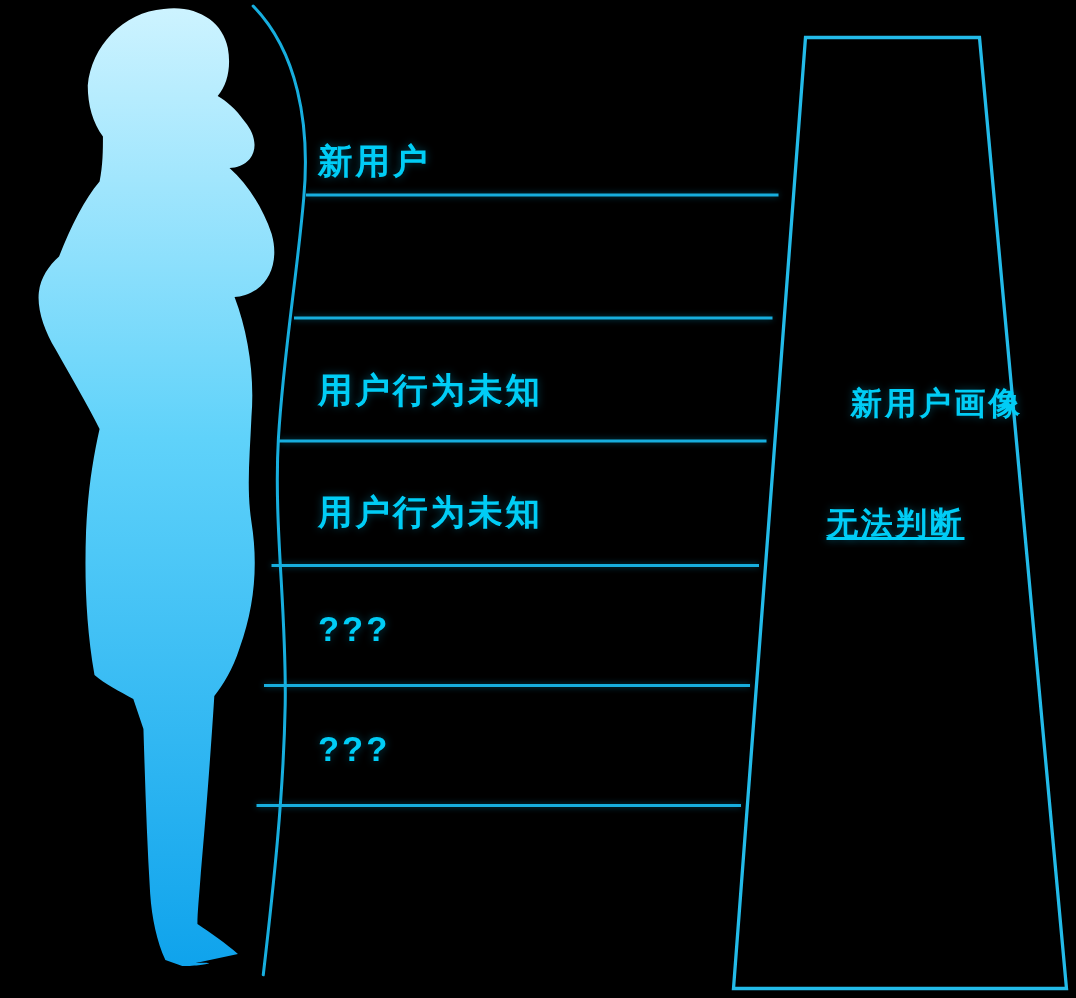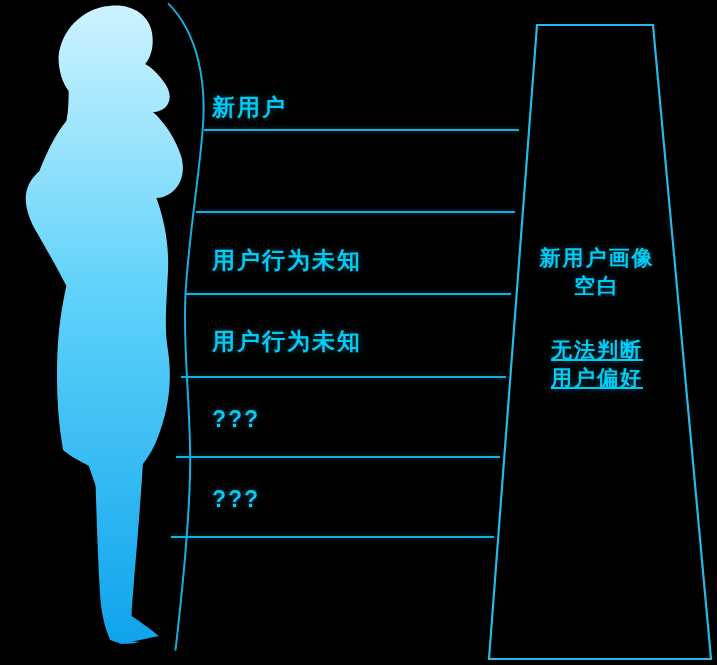--- a/index.html
+++ b/index.html
@@ -66,21 +66,21 @@
     left: 512px;
     width: 170px;
     text-align: center;
     color: var(--text-color);
     font-size: 21px;
     font-weight: bold;
     line-height: 28px;
     letter-spacing: 2px;
     text-shadow: 0 0 6px rgba(0, 200, 255, 0.35);
   }
-  .funnel-text-top    { top: 244px; }
+  .funnel-text-top    { top: 256px; text-align: right; }
   .funnel-text-bottom { top: 336px; text-decoration: underline; }
 </style>
 </head>
 <body>
 
 <div class="stage">
 
   <svg class="silhouette-svg" viewBox="0 0 200 660" preserveAspectRatio="none" aria-hidden="true">
     <defs>
       <linearGradient id="bodyGrad" x1="0" y1="0" x2="0" y2="1">
@@ -145,21 +145,19 @@
 
   <div class="row-label" style="top:486px">???</div>
   <div class="row-line" style="left:171px; top:536px; width:323px"></div>
 
   <svg class="funnel-svg" viewBox="0 0 717 665" aria-hidden="true">
     <polygon points="537,25 653,25 711,659 489,659"></polygon>
   </svg>
 
   <div class="funnel-text funnel-text-top">
     <div>新用户画像</div>
-    <div>空白</div>
   </div>
 
   <div class="funnel-text funnel-text-bottom">
     <div>无法判断</div>
-    <div>用户偏好</div>
   </div>
 
 </div>
 
 </body></html>

